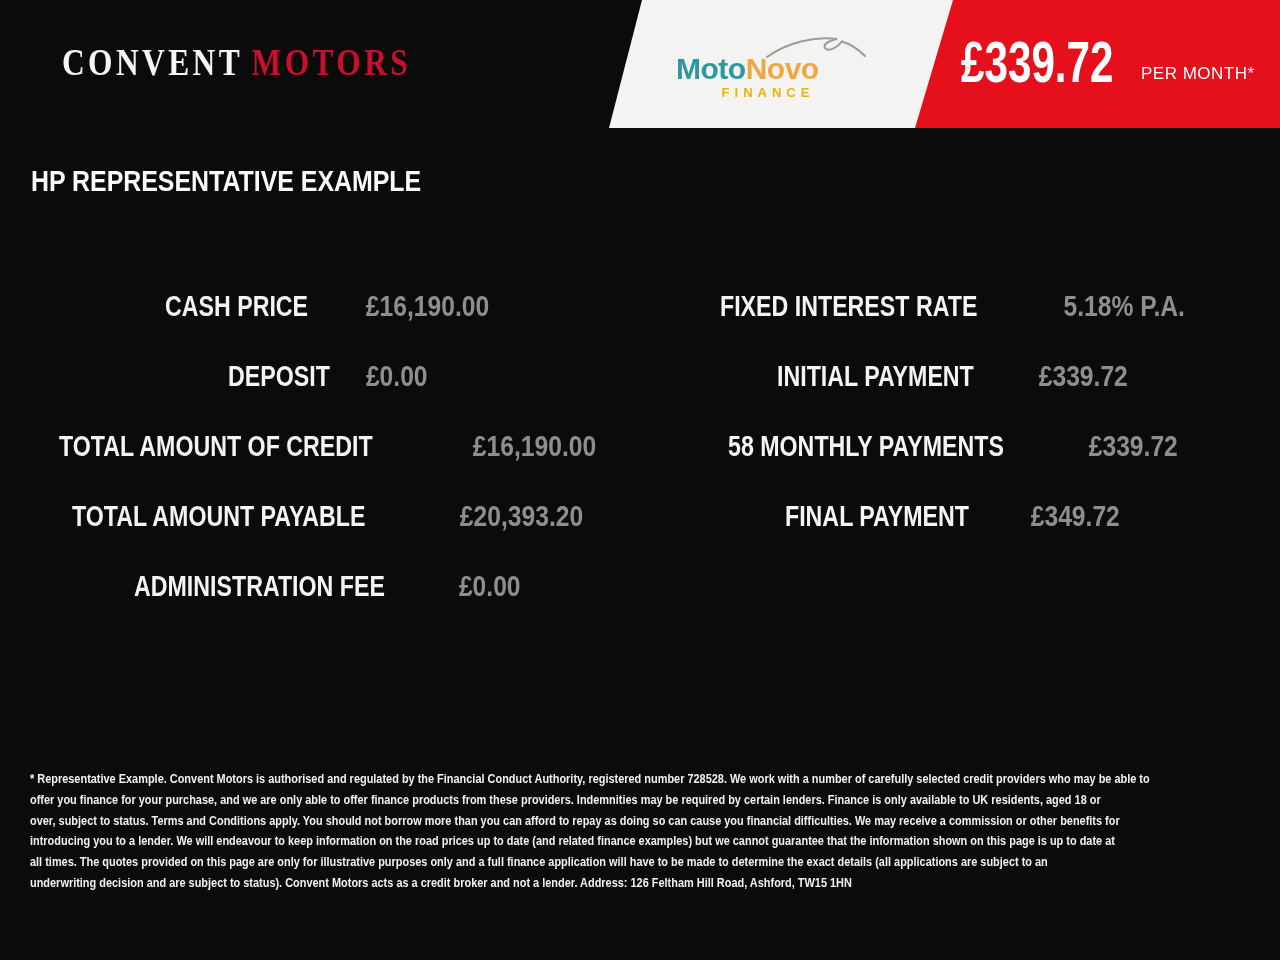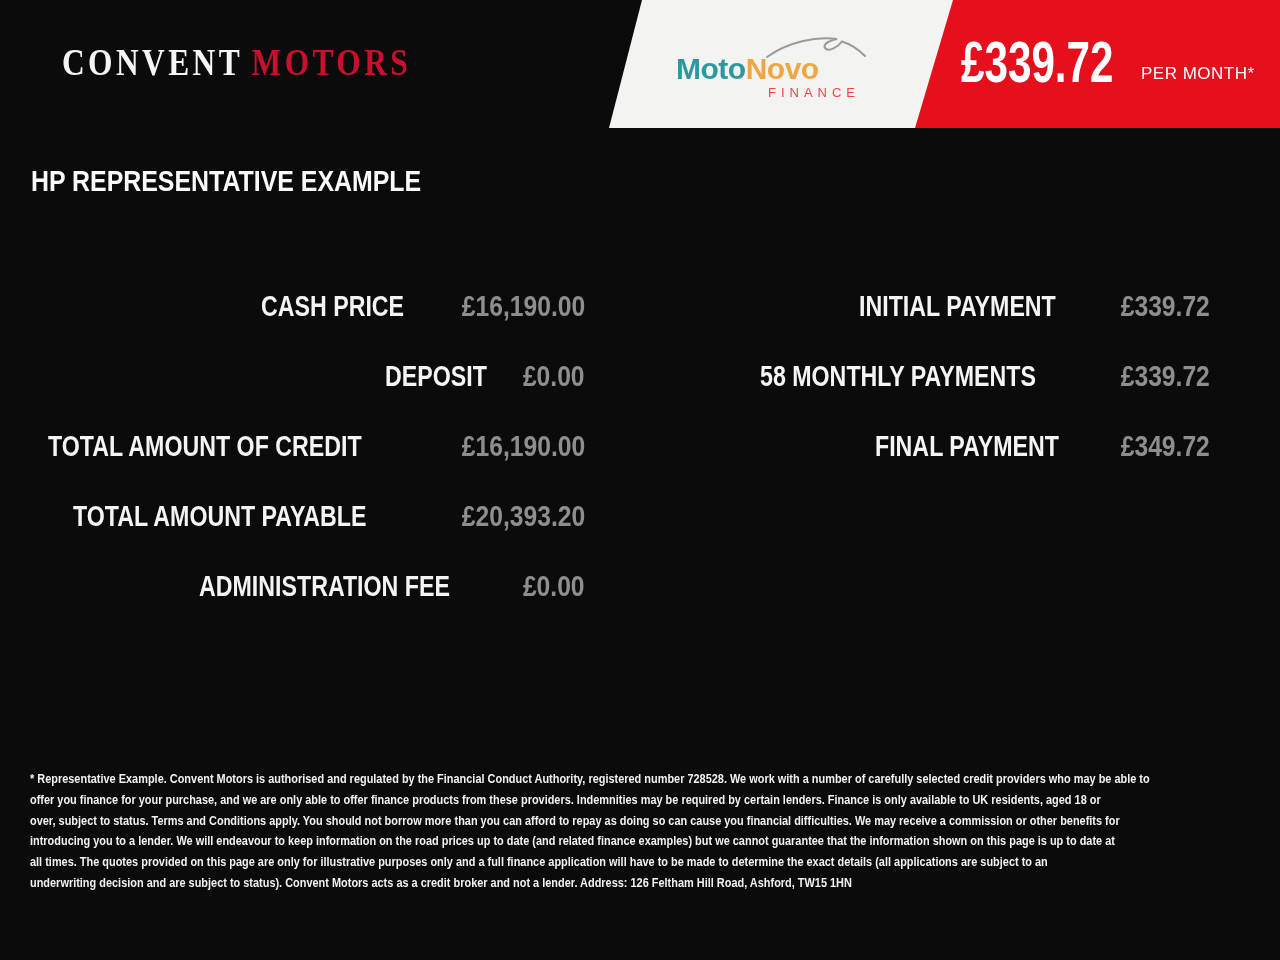--- a/index.html
+++ b/index.html
@@ -33,43 +33,43 @@
   .dealer-logo .red{color:#c8102e;margin-left:10px;}
   .lender-logo{position:absolute;left:652px;top:36px;width:186px;}
   .lender-logo svg{position:absolute;top:-3px;right:-6px;}
   .lender-name{
     margin-top:18px;font-size:30px;line-height:30px;font-weight:700;
     letter-spacing:-0.5px;white-space:nowrap;
   }
   .lender-name .teal{color:#2e98a0;}
   .lender-name .orange{color:#f0a643;}
   .lender-tagline{
-    text-align:right;margin-top:1px;padding-right:2px;
-    font-size:13px;letter-spacing:5px;color:#ef4444;font-weight:400;
+    text-align:center;margin-top:1px;padding-right:2px;
+    font-size:13px;letter-spacing:5px;color:#eab308;font-weight:700;
   }
   .offer-amount{
     position:absolute;left:937px;top:34px;color:#fff;font-weight:700;
     font-size:57px;line-height:57px;white-space:nowrap;
     transform:scaleX(0.74);transform-origin:0 0;
   }
   .offer-cadence{
     position:absolute;left:1117px;top:64px;color:#fff;font-weight:400;
     font-size:17px;letter-spacing:0.5px;white-space:nowrap;
   }
   
   .page-title{
     position:absolute;left:31px;top:166px;color:#fbfbfb;font-weight:700;
     font-size:30px;line-height:30px;white-space:nowrap;
     transform:scaleX(0.83);transform-origin:0 0;
   }
   
   .fin-col{position:absolute;top:271px;width:515px;}
   .fin-col.left{left:70px;}
   .fin-col.right{left:695px;}
-  .fin-row{height:70px;display:flex;justify-content:flex-end;align-items:center;}
+  .fin-row{height:70px;display:flex;justify-content:center;align-items:center;}
   .fin-label{
     color:#f4f4f4;font-weight:700;font-size:29px;white-space:nowrap;
     transform:scaleX(0.80);transform-origin:0 50%;
   }
   .fin-value{
     color:#8e8e8e;font-weight:700;font-size:29px;white-space:nowrap;
     transform:scaleX(0.85);transform-origin:100% 50%;
   }
   
   .disclaimer{
@@ -124,20 +124,24 @@
     <span class="fin-value">£20,393.20</span>
   </div>
   <div class="fin-row">
     <span class="fin-label">ADMINISTRATION FEE</span>
     <span class="fin-value">£0.00</span>
   </div>
 </div>
 
 <div class="fin-col right">
   <div class="fin-row">
+    <span class="fin-label">FIXED INTEREST RATE</span>
+    <span class="fin-value">5.18% P.A.</span>
+  </div>
+  <div class="fin-row">
     <span class="fin-label">INITIAL PAYMENT</span>
     <span class="fin-value">£339.72</span>
   </div>
   <div class="fin-row">
     <span class="fin-label">58 MONTHLY PAYMENTS</span>
     <span class="fin-value">£339.72</span>
   </div>
   <div class="fin-row">
     <span class="fin-label">FINAL PAYMENT</span>
     <span class="fin-value">£349.72</span>

